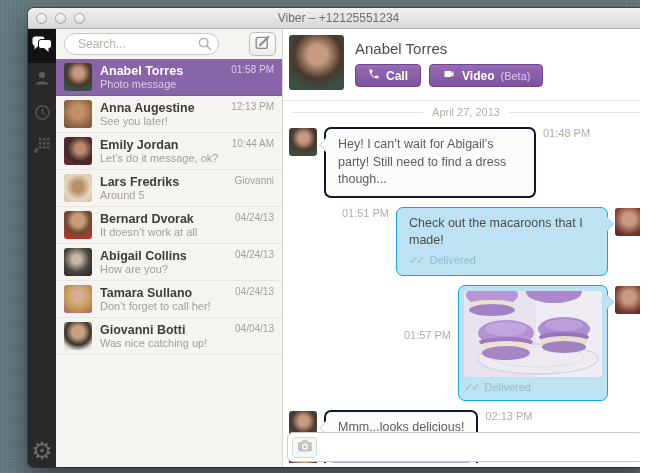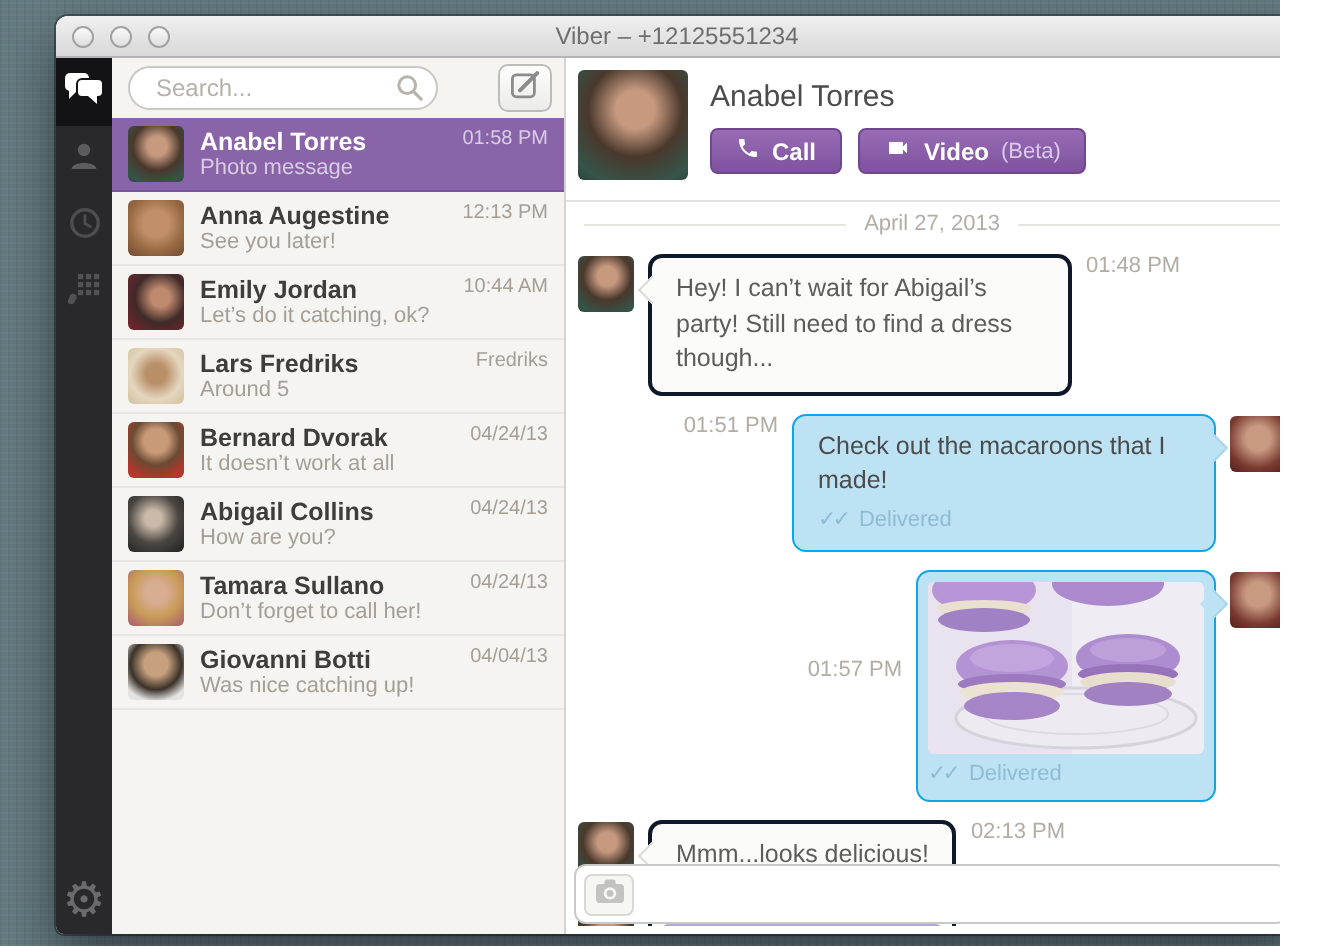--- a/index.html
+++ b/index.html
@@ -237,31 +237,31 @@
             <span class="cmeta">
                 <span class="cname">Anna Augestine</span>
                 <span class="cprev">See you later!</span>
               </span>
             <span class="ctime">12:13 PM</span>
           </div>
           <div class="chat-row">
             <span class="avatar sm av-emily"></span>
             <span class="cmeta">
                 <span class="cname">Emily Jordan</span>
-                <span class="cprev">Let’s do it catching, ok?</span>
+                <span class="cprev">Let’s do it message, ok?</span>
               </span>
             <span class="ctime">10:44 AM</span>
           </div>
           <div class="chat-row">
             <span class="avatar sm av-lars"></span>
             <span class="cmeta">
                 <span class="cname">Lars Fredriks</span>
                 <span class="cprev">Around 5</span>
               </span>
-            <span class="ctime">Fredriks</span>
+            <span class="ctime">Giovanni</span>
           </div>
           <div class="chat-row">
             <span class="avatar sm av-bernard"></span>
             <span class="cmeta">
                 <span class="cname">Bernard Dvorak</span>
                 <span class="cprev">It doesn’t work at all</span>
               </span>
             <span class="ctime">04/24/13</span>
           </div>
           <div class="chat-row">

